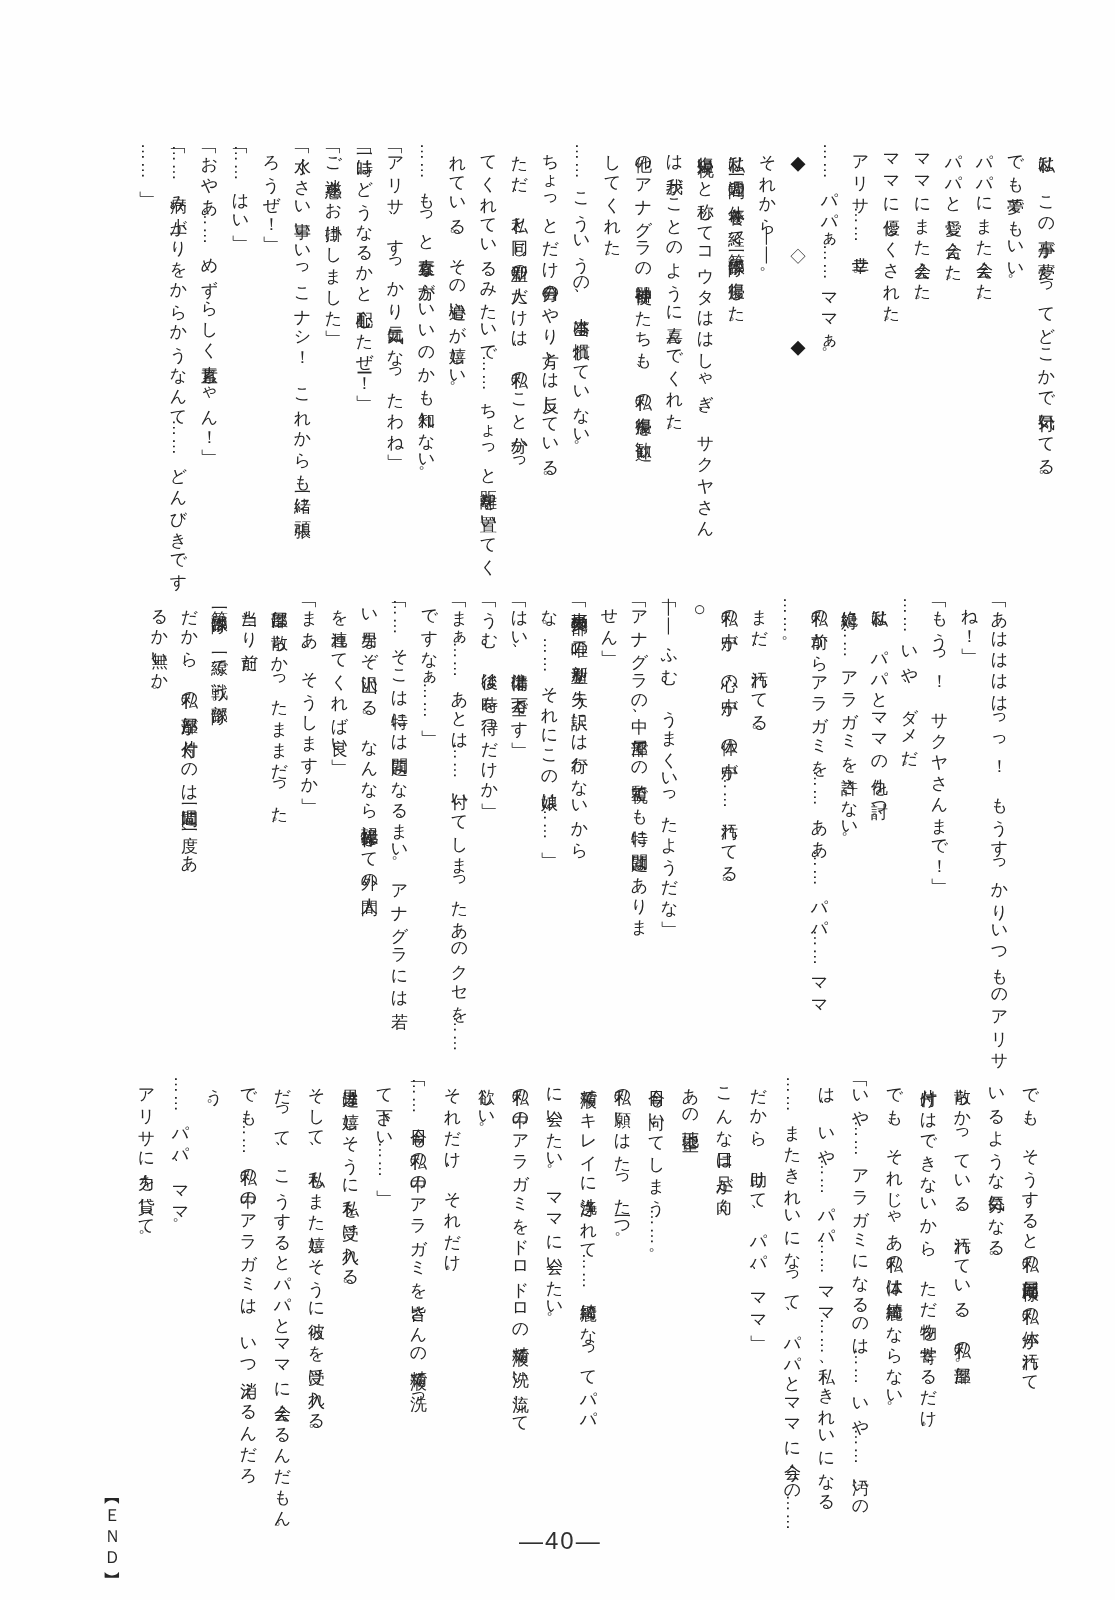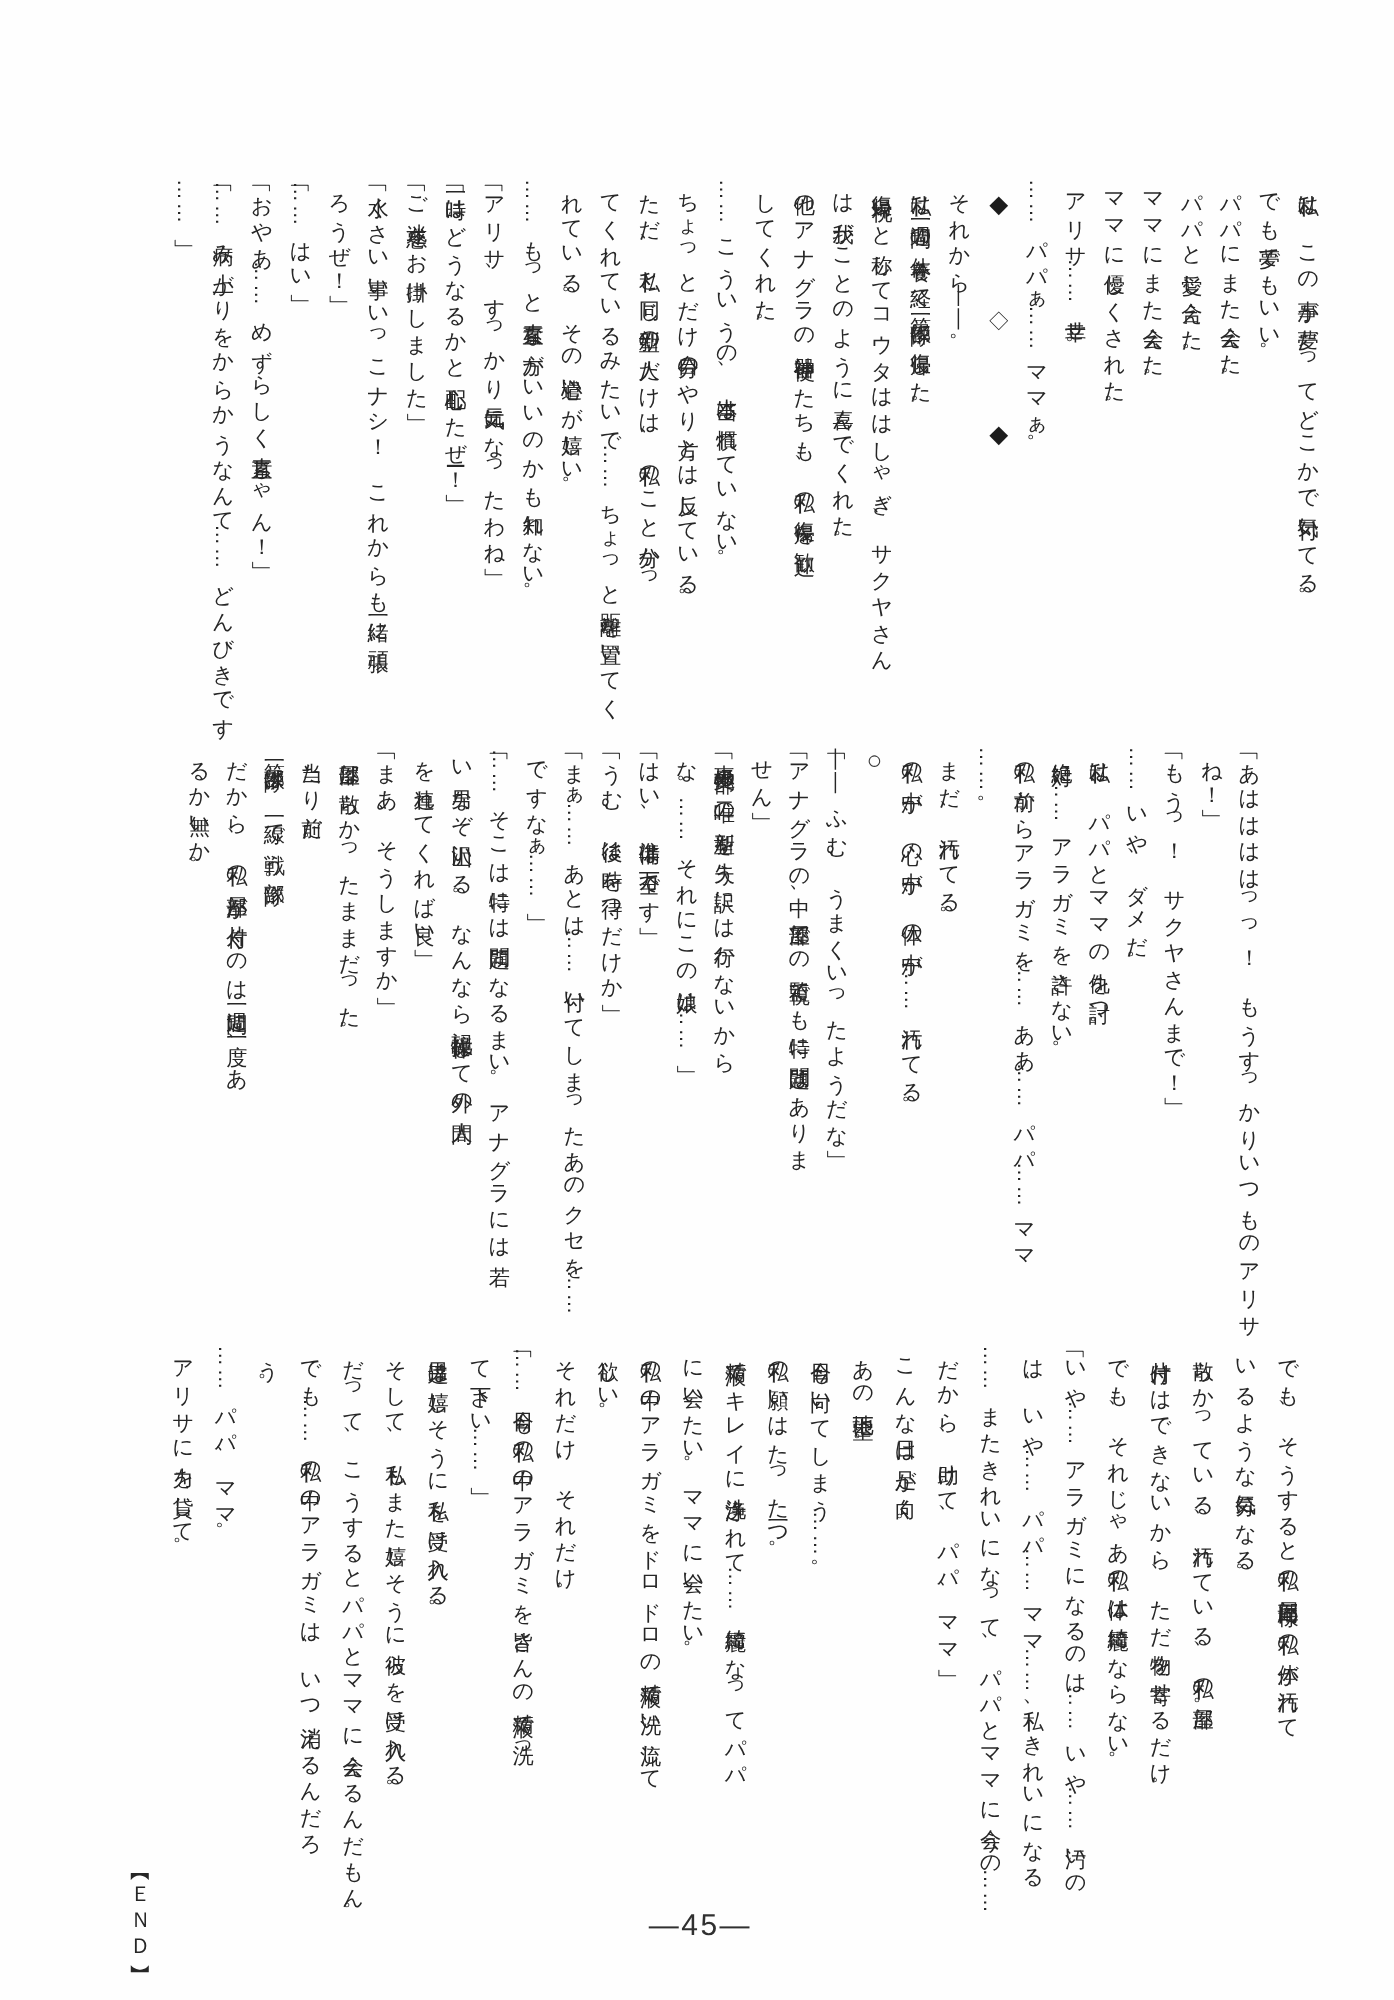--- a/index.html
+++ b/index.html
@@ -154,14 +154,14 @@
       <p>て下さい……」</p>
       <p>男達は嬉しそうに私を受け入れる。</p>
       <p>そして、私もまた嬉しそうに彼らを受け入れる。</p>
       <p>だって、こうするとパパとママに会えるんだもん。</p>
       <p>でも……私の中のアラガミは、いつ消えるんだろ</p>
       <p>う。</p>
       <p>……パパ、ママ。</p>
       <p>アリサに力を貸して。</p>
       <p class="end">【ＥＮＤ】</p>
     </div>
-  <div class="page-number">—45—</div>
+  <div class="page-number">—40—</div>
 </div>
 
 </body></html>

